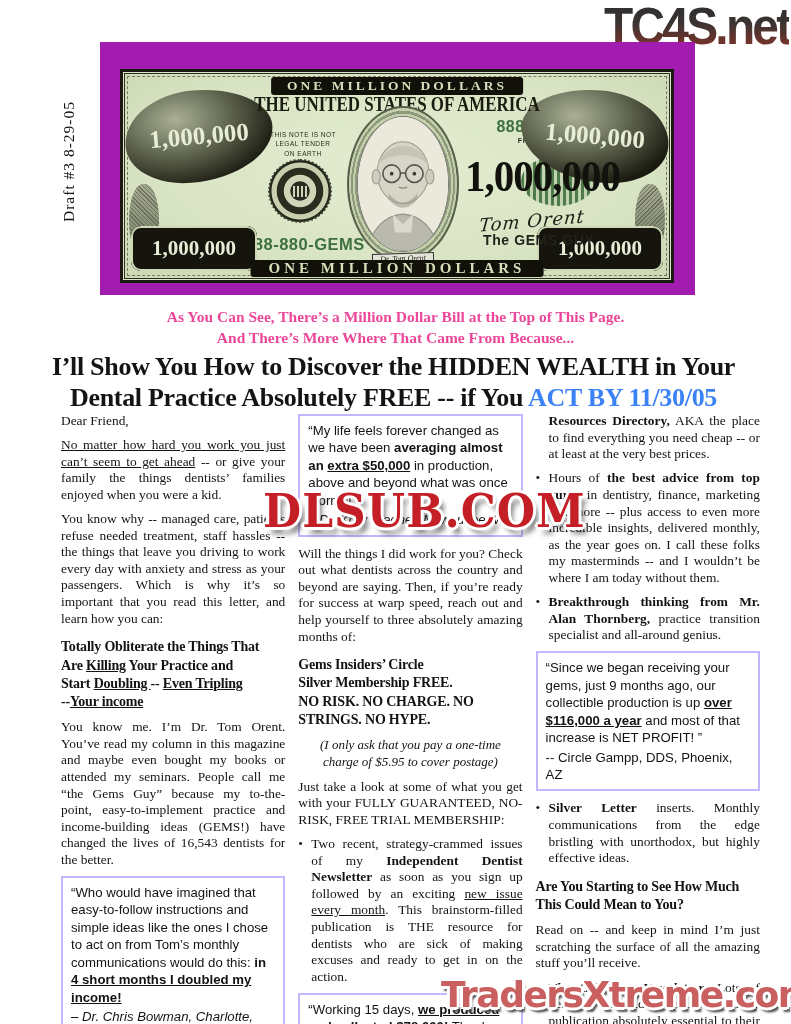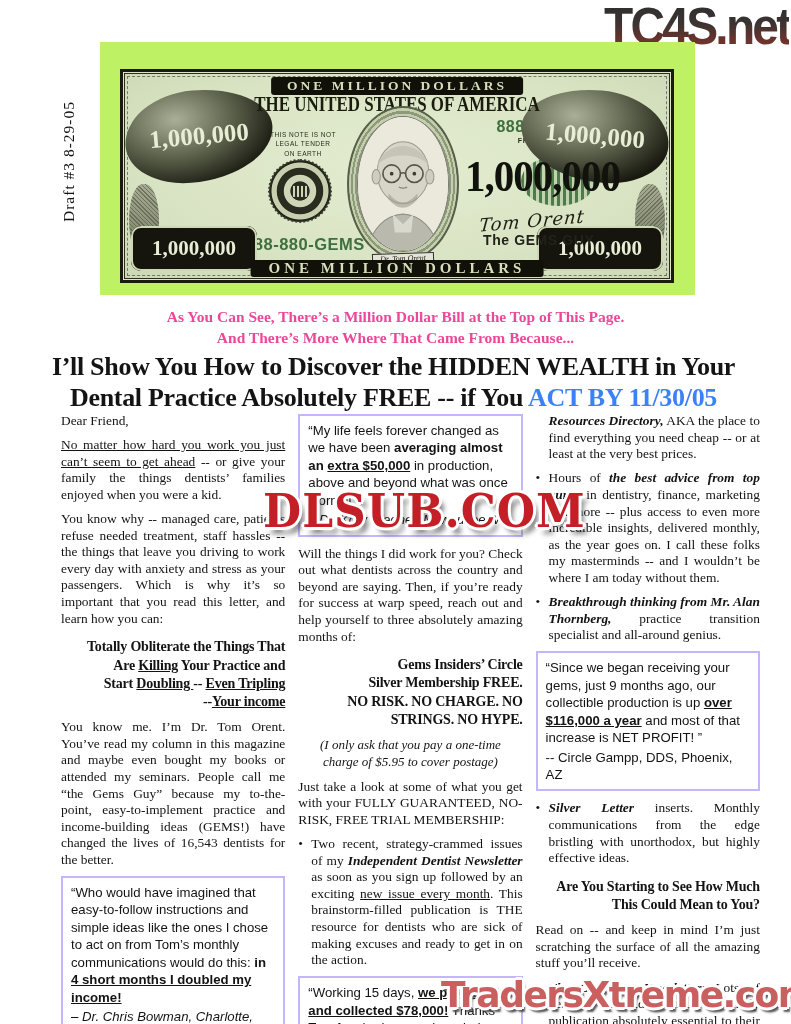--- a/index.html
+++ b/index.html
@@ -48,21 +48,21 @@
   
   .draft {
     position:absolute; left:60px; top:52px; height:170px;
     writing-mode:vertical-rl; transform:rotate(180deg);
     font-size:15.5px; letter-spacing:1px; color:#111;
   }
 
   
   .bill-panel {
     position:absolute; left:100px; top:42px; width:595px; height:253px;
-    background:#bef264;
+    background:#a21caf;
   }
   .bill {
     position:absolute; left:20px; top:27px; width:554px; height:214px;
     background:
       radial-gradient(ellipse at 50% 45%, #e3ecd0 0%, #d9e4c4 60%, #ccd8b4 100%);
     border:3px solid #1a1a10;
     box-shadow: inset 0 0 0 1px #dce6c8, inset 0 0 0 2px #2c2c1e;
   }
   .bill::before {
     content:""; position:absolute; inset:4px;
@@ -176,33 +176,33 @@
   .intro { position:absolute; top:306px; left:0; right:0; text-align:center;
            font-weight:bold; font-size:15.5px; line-height:21px; color:#ec4899; }
   .headline {
     position:absolute; top:351px; left:0; right:4px; text-align:center;
     font-weight:bold; font-size:26px; line-height:1.2; color:#141414;
     letter-spacing:-0.3px;
   }
   span.r { color:#3b82f6; }
   span.b { font-weight:bold; }
   span.u { text-decoration:underline; }
-  span.i { font-style:italic; }
+  span.i { }
 
   
   .cols {
     position:absolute; left:61px; top:413px; width:699px;
     display:flex; gap:13px;
   }
   .col { width:224.3px; font-size:13.4px; line-height:1.24; text-align:justify; }
   .col p { margin:0 0 7.5px; }
   .col p.left { text-align:left; }
   .col .cont { padding-left:13px; }
   .c-head {
-    text-align:right; font-weight:bold; font-size:14px; line-height:1.3;
+    text-align:left; font-weight:bold; font-size:14px; line-height:1.3;
     margin:11px 0 8px; letter-spacing:-0.2px;
   }
   .c-note { text-align:center; font-style:italic; font-size:13px; line-height:1.3; margin:0 0 8px; }
   .box {
     border:2px solid #c4b5fd; padding:6px 8px; margin:1px 0 9px;
     font-family:"Liberation Sans", sans-serif; font-size:13.2px; line-height:1.32;
     text-align:left; background:#fff;
   }
   .box .attr { margin-top:2px; }
   .box .attr.it { font-style:italic; }

